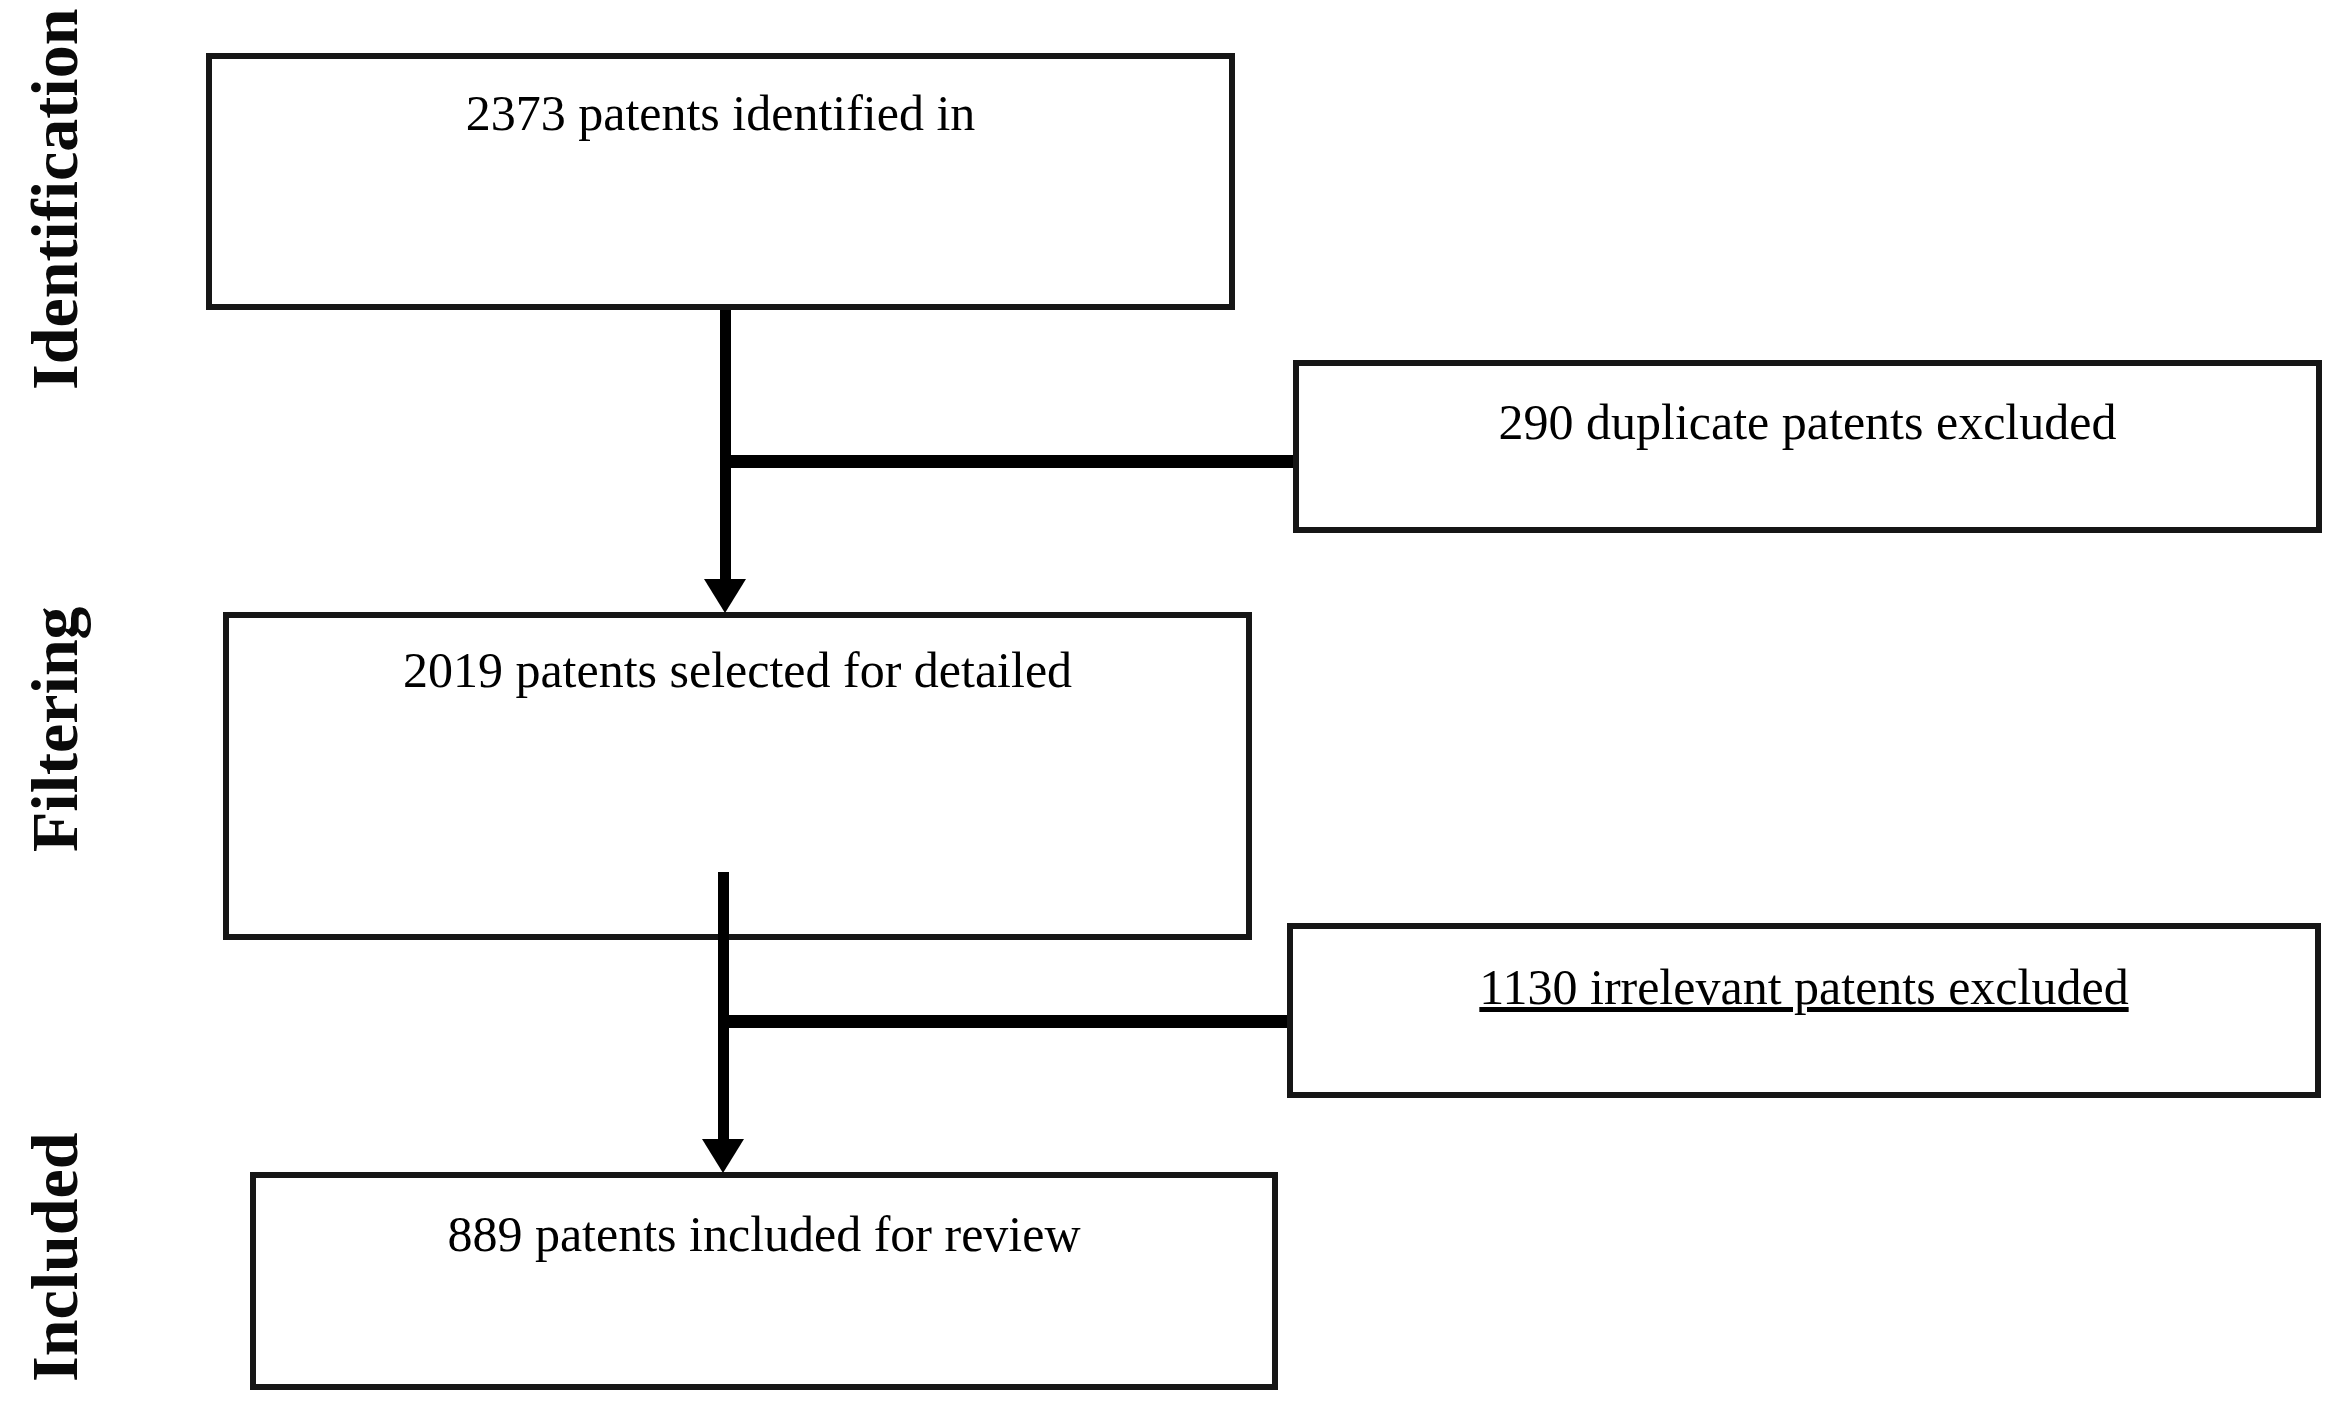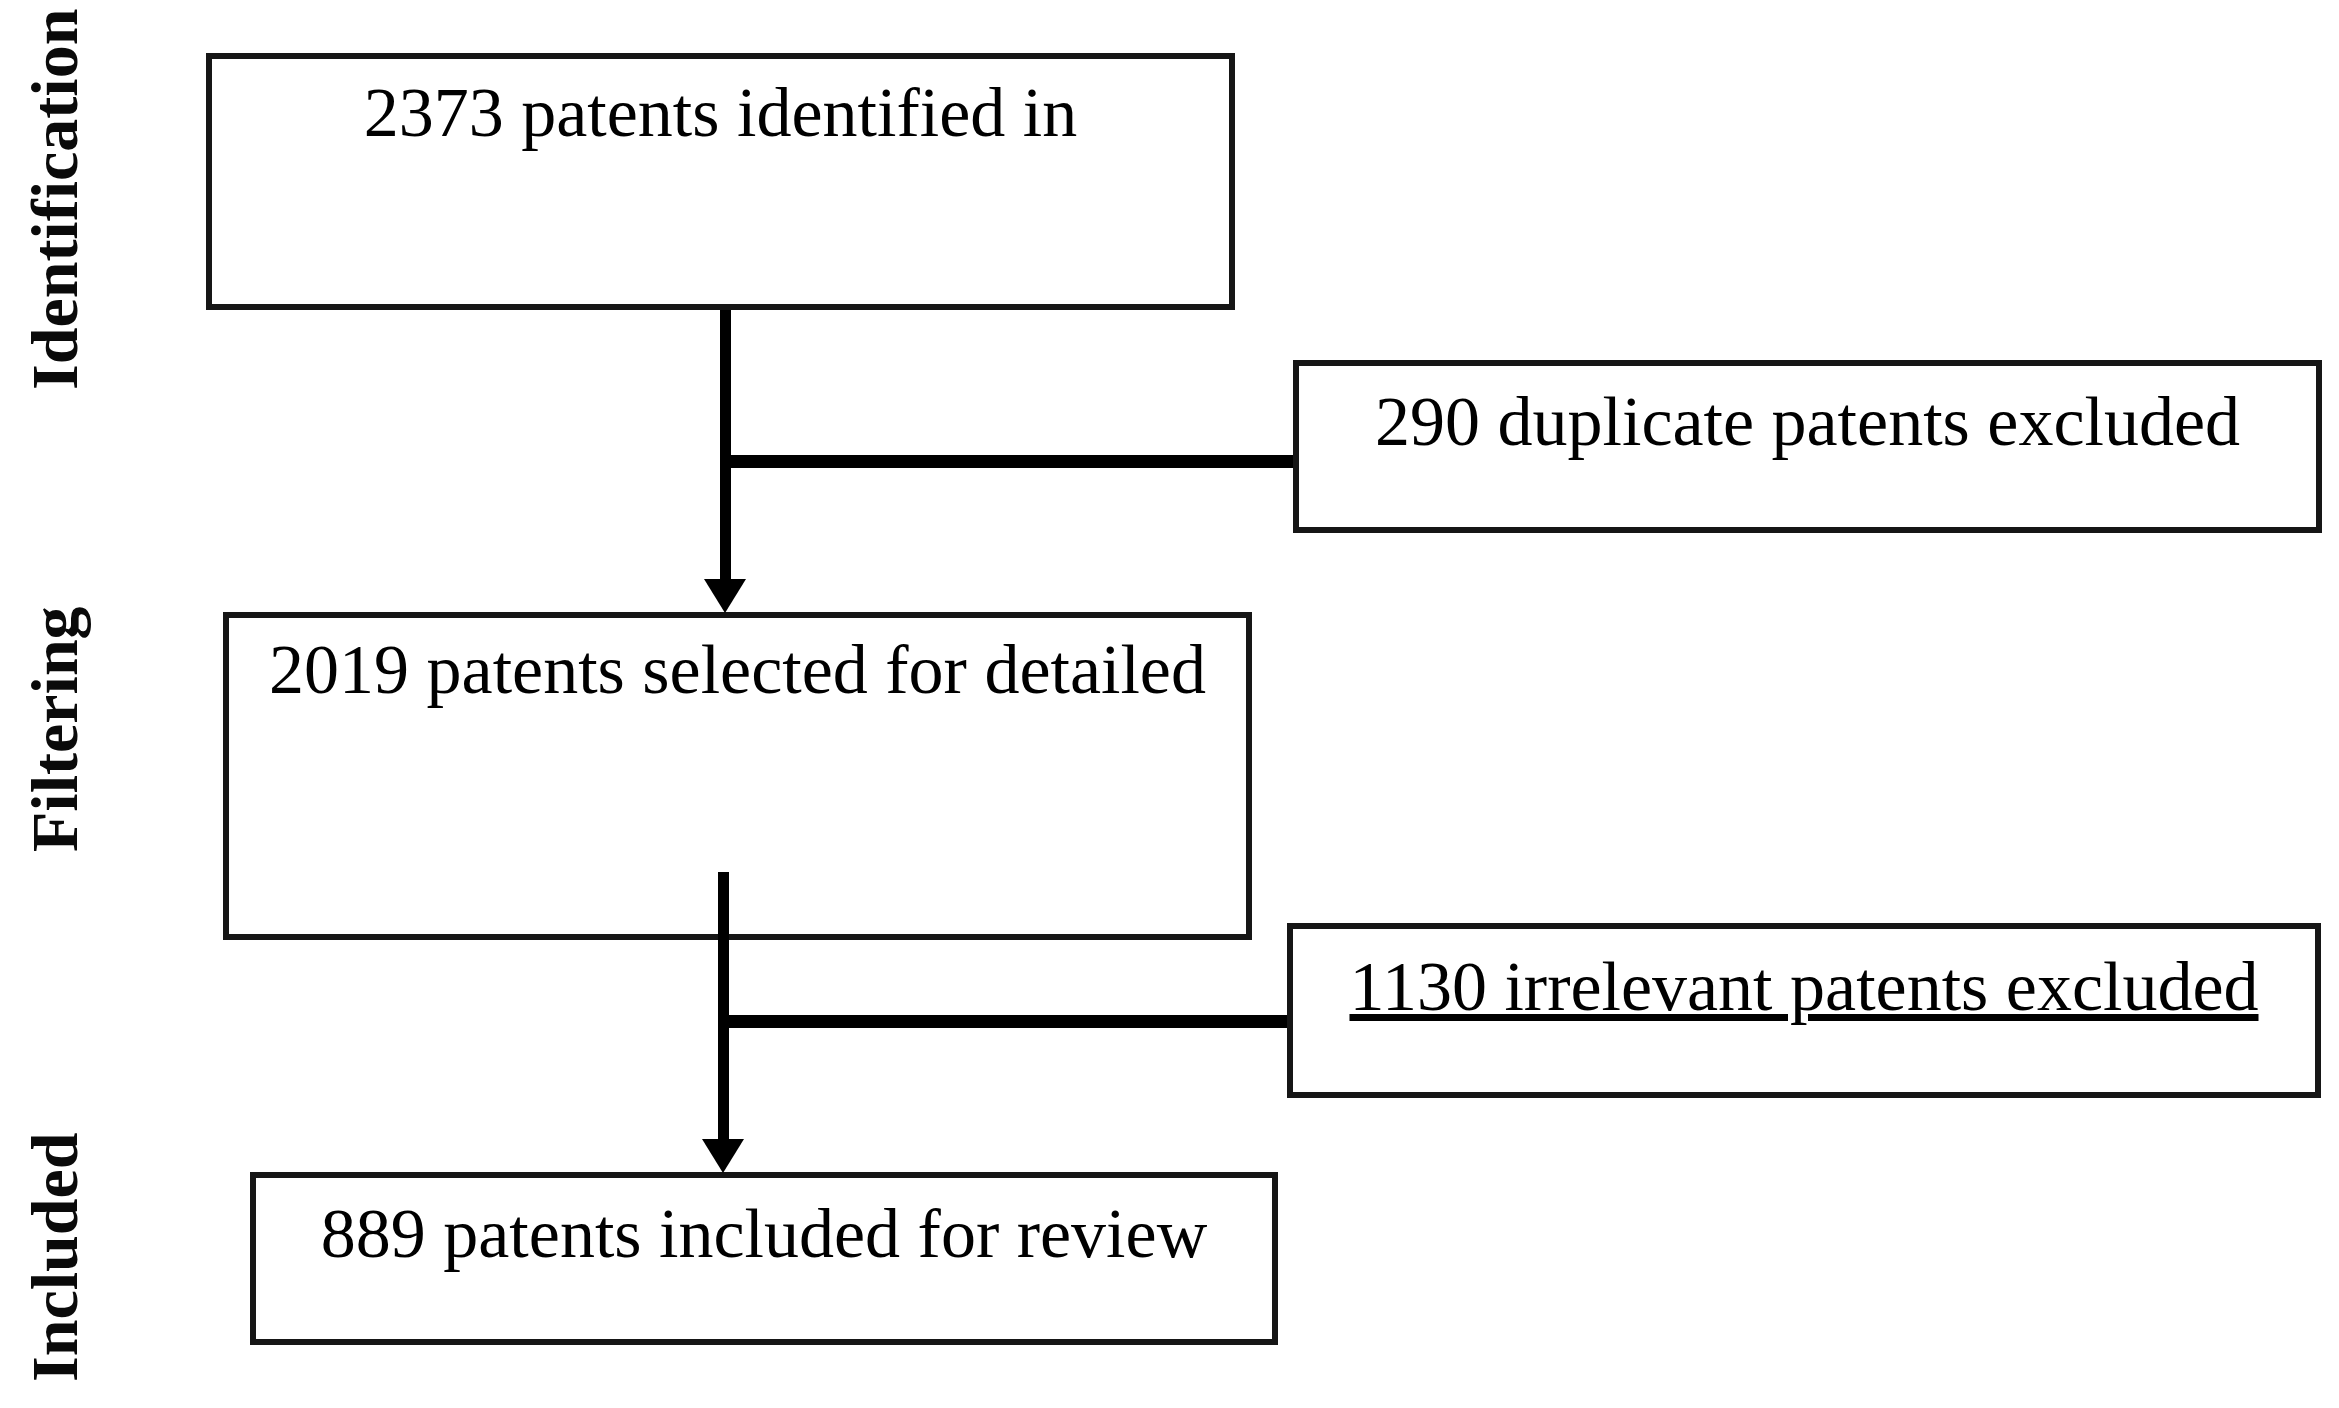--- a/index.html
+++ b/index.html
@@ -32,28 +32,28 @@
   .stage-label.filtering      { top: 615px;  height: 237px; }
   .stage-label.included       { top: 1163px; height: 219px; }
 
   
   .box {
     position: absolute;
     box-sizing: border-box;
     border: 6px solid #161616;
     background: #ffffff;
     text-align: center;
-    font-size: 70px;
+    font-size: 50px;
     line-height: 88px;
   }
   .box-identified { left: 206px;  top: 53px;   width: 1029px; height: 257px; padding-top: 10px; }
   .box-duplicates { left: 1293px; top: 360px;  width: 1029px; height: 173px; padding-top: 12px; }
   .box-selected   { left: 223px;  top: 612px;  width: 1029px; height: 328px; padding-top: 8px;  }
   .box-irrelevant { left: 1287px; top: 923px;  width: 1034px; height: 175px; padding-top: 14px; text-decoration: underline; }
-  .box-included   { left: 250px;  top: 1172px; width: 1028px; height: 173px; padding-top: 12px; }
+  .box-included   { left: 250px;  top: 1172px; width: 1028px; height: 218px; padding-top: 12px; }
 
   
   .line {
     position: absolute;
     background: #000000;
   }
   .v-line-1 { left: 720px; top: 310px;  width: 11px;  height: 276px; }
   .h-line-1 { left: 720px; top: 455px;  width: 573px; height: 13px;  }
   .v-line-2 { left: 718px; top: 872px;  width: 11px;  height: 274px; }
   .h-line-2 { left: 718px; top: 1015px; width: 569px; height: 13px;  }

